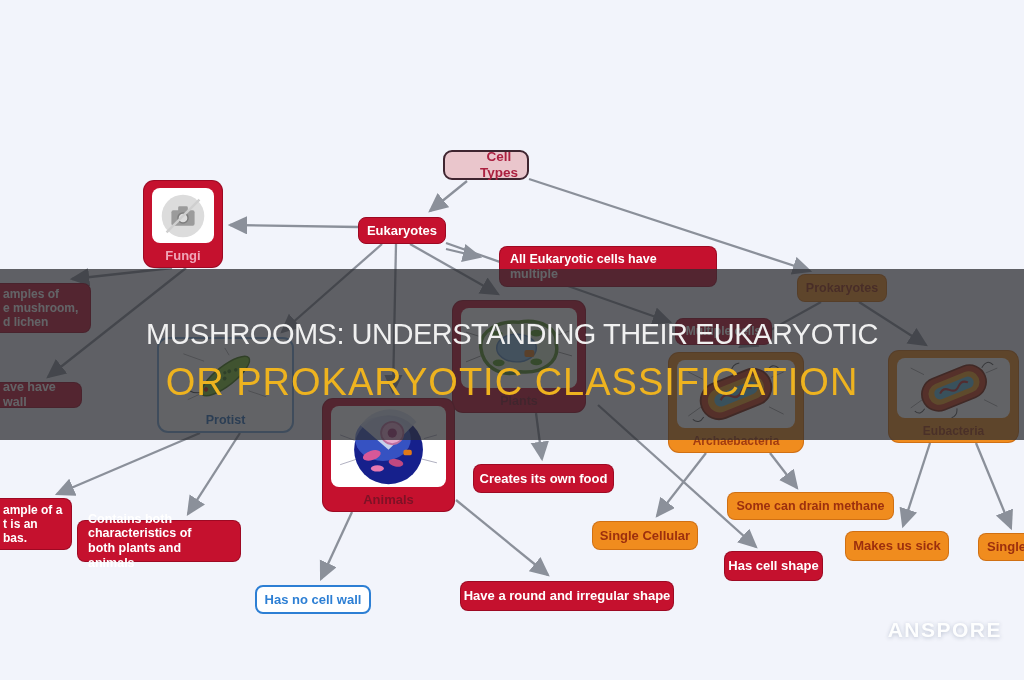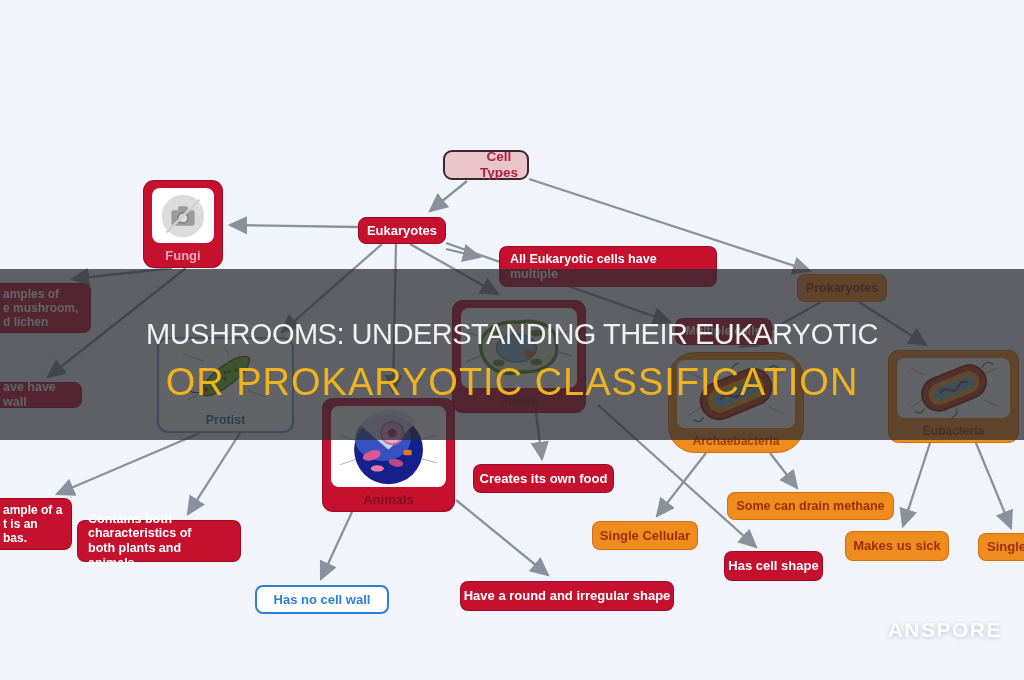--- a/index.html
+++ b/index.html
@@ -175,21 +175,21 @@
         <circle cx="62" cy="28" r="5" fill="#a83878"></circle>
         <ellipse cx="40" cy="52" rx="10" ry="5" fill="#d85898" transform="rotate(-18 40 52)"></ellipse>
         <ellipse cx="66" cy="60" rx="8" ry="4" fill="#c04880" transform="rotate(12 66 60)"></ellipse>
         <ellipse cx="46" cy="66" rx="7" ry="3.4" fill="#e878b0"></ellipse>
         <rect x="74" y="46" width="9" height="6" rx="2" fill="#e07818"></rect>
       </svg>
     </div>
     <div class="caption dkred">Animals</div>
   </div>
 
-  <div class="imgnode orangenode" style="left:668px;top:352px;width:136px;height:101px;border-radius:27px;">
+  <div class="imgnode orangenode" style="left:668px;top:352px;width:136px;height:101px;">
     <div class="imgarea">
       <svg width="112" height="66" viewBox="0 0 112 72">
         <g stroke="#999" stroke-width="1" fill="none">
           <line x1="4" y1="12" x2="20" y2="20"></line>
             <line x1="4" y1="60" x2="18" y2="50"></line>
           <line x1="108" y1="12" x2="94" y2="18"></line>
             <line x1="108" y1="58" x2="92" y2="50"></line>
         </g>
         <g transform="rotate(-22 56 36)">
           <rect x="16" y="16" width="80" height="40" rx="20" fill="#cc3a18" stroke="#7c2008" stroke-width="2"></rect>
@@ -272,21 +272,21 @@
   </div>
 
   <div class="node orange pill" style="left:845px;top:531px;width:104px;height:30px;font-size:13px;">
     <span>Makes us sick</span>
   </div>
 
   <div class="node orange pill" style="left:978px;top:533px;width:94px;height:28px;font-size:13px;justify-content:flex-start;text-align:left;padding-left:8px;border-top-right-radius:0;border-bottom-right-radius:0;">
     <span>Single</span>
   </div>
 
-  <div class="node blue-box pill" style="left:255px;top:585px;width:134px;height:29px;font-size:13px;">
+  <div class="node blue-box pill" style="left:255px;top:585px;width:116px;height:29px;font-size:13px;">
     <span>Has no cell wall</span>
   </div>
 
   <div class="node red pill" style="left:460px;top:581px;width:214px;height:30px;font-size:13px;">
     <span>Have a round and irregular shape</span>
   </div>
 
   <div class="scrim"></div>
   <div class="overlay-title">
     <div class="title-line1">MUSHROOMS: UNDERSTANDING THEIR EUKARYOTIC</div>

